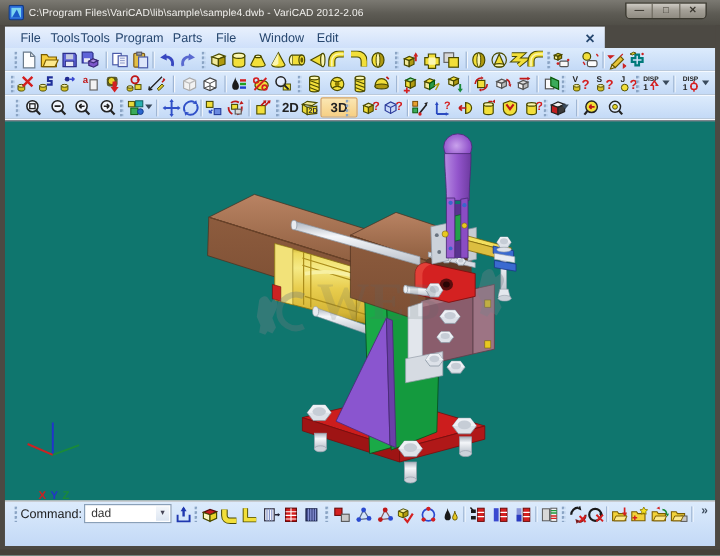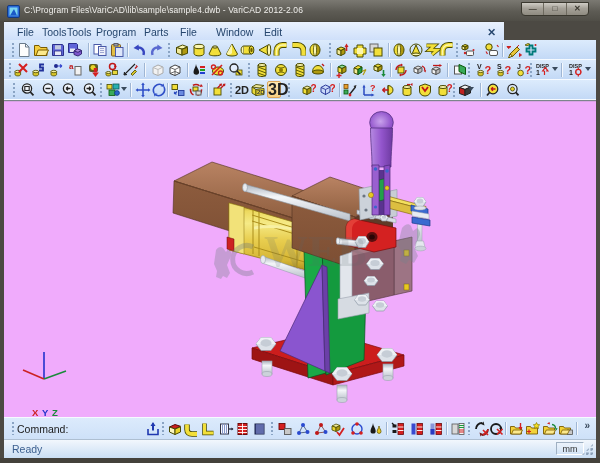--- a/index.html
+++ b/index.html
@@ -15,23 +15,23 @@
 #menubar{position:absolute;left:4px;top:21px;width:500px;height:19px;
  background:linear-gradient(#e9f1fd,#cfe0fa);border-top:1px solid #44423c}
 #menubar span{position:absolute;top:4px;font-size:10.5px;color:#26466e}
 #mx{position:absolute;right:8px;top:3px;font-size:10px;color:#2a4a74;font-weight:bold}
 .tbrow{position:absolute;left:4px;width:592px;height:20px;background:linear-gradient(#dcebfc,#c3d9f6);border-bottom:1px solid #f6faff}
 .i{position:absolute}
 .sep{position:absolute;width:1px;background:#9fb6d4;box-shadow:1px 0 0 #f4f8fd}
 .grip{position:absolute;width:3px;background-image:radial-gradient(circle at 1px 1px,#8aa4c4 35%,rgba(0,0,0,0) 40%);background-size:3px 4px}
 .dd{position:absolute;width:0;height:0;border-left:3.5px solid transparent;border-right:3.5px solid transparent;border-top:4px solid #3a4a5c}
 .lbl2d{position:absolute;font-size:11px;font-weight:bold;color:#222}
-.btn3d{position:absolute;width:14px;height:17px;background:linear-gradient(#fbe7b3,#f6cf84);border:1px solid #dca458;border-radius:2px;
- font-size:16px;font-weight:bold;color:#222;line-height:16px}
-#canvas{position:absolute;left:4px;top:100px;width:592px;height:317px;background:#f0abfc}
+.btn3d{position:absolute;width:31px;height:17px;background:linear-gradient(#fbe7b3,#f6cf84);border:1px solid #dca458;border-radius:2px;
+ font-size:11px;font-weight:bold;color:#222;text-align:center;line-height:16px}
+#canvas{position:absolute;left:4px;top:100px;width:592px;height:317px;background:#0f766e}
 #cmdbar{position:absolute;left:4px;top:417px;width:592px;height:38px;background:linear-gradient(#dcebfc,#c3d9f6);border-top:1px solid #f6faff}
 .cmdlbl{position:absolute;left:13px;top:5px;font-size:10.5px;color:#1a1a1a}
 .cmdbox{position:absolute;left:66px;top:2px;width:73px;height:16px;background:#fff;border:1px solid #8aa0b8}
 .cmdbox span{position:absolute;left:5px;top:2px;font-size:10px;color:#333}
 .cmddd{position:absolute;right:1px;top:1px;width:11px;height:12px;background:linear-gradient(#f4f7fb,#dde6f2);font-size:7px;color:#445;text-align:center;line-height:12px}
 .more{position:absolute;right:6px;top:2px;font-size:10px;color:#3a4a5c;font-weight:bold}
 #statusbar{position:absolute;left:4px;top:439px;width:592px;height:19px;background:linear-gradient(#f2f7fd,#cadef4);border-top:1px solid #aebfd2}
 #stready{position:absolute;left:8px;top:3px;font-size:10.5px;color:#3c5f8f}
 #stmm{position:absolute;right:12px;top:2px;width:28px;height:13px;border:1px solid #9fb0c2;border-right-color:#fff;border-bottom-color:#fff;font-size:9px;color:#333;text-align:center;line-height:12px}
 #stgrip{position:absolute;right:2px;bottom:2px;width:13px;height:13px;
@@ -669,20 +669,24 @@
         <path d="M44 352v27" stroke="#2233cc" stroke-width="1.6"></path>
         <path d="M44 379L23 370" stroke="#cc2222" stroke-width="1.6"></path>
         <path d="M44 379l22-8" stroke="#1a8a3a" stroke-width="1.6"></path>
         <text x="32" y="416" font-family="Liberation Sans" font-size="9.5" font-weight="bold" fill="#cc2222">X</text>
         <text x="42" y="416" font-family="Liberation Sans" font-size="9.5" font-weight="bold" fill="#2233cc">Y</text>
         <text x="52" y="416" font-family="Liberation Sans" font-size="9.5" font-weight="bold" fill="#1a8a3a">Z</text>
       </svg></div>
  <div id="cmdbar">
       <div class="grip" style="left:8px;top:4px;height:13px"></div>
       <div class="cmdlbl">Command:</div>
+      <div class="cmdbox">
+        <span>dad</span>
+        <div class="cmddd">▾</div>
+      </div>
       <svg class="i" style="left:141px;top:3px" width="16" height="16" viewBox="0 0 16 16">
         <path d="M8 2.5v7" stroke="#2038b0" stroke-width="2"></path>
         <path d="M8 1L5.5 5h5z" fill="#2038b0"></path>
         <path d="M3 8v5.5h10V8" fill="none" stroke="#2038b0" stroke-width="1.6"></path>
       </svg>
       <div class="grip" style="left:158px;top:4px;height:13px"></div>
       <svg class="i" style="left:163px;top:3px" width="16" height="16" viewBox="0 0 16 16">
         <path d="M2.5 6L8 3.5l5.5 1.8L8 8z" fill="#cc2020" stroke="#5a0a0a"></path>
         <path d="M2.5 6L8 8v5.5L2.5 11z" fill="#fbf6c0" stroke="#4a4a00"></path>
         <path d="M8 8l5.5-2.2V11L8 13.5z" fill="#e8d42c" stroke="#4a4a00"></path>
@@ -800,20 +804,15 @@
         <path d="M5 2.5L7.5 1l.5 2.5z" fill="#d42020"></path>
       </svg>
       <svg class="i" style="left:554px;top:3px" width="16" height="16" viewBox="0 0 16 16">
         <path d="M1.5 5.5h4l1 1.5h6v6h-11z" fill="#f2d23a" stroke="#7a5c00" stroke-width=".9"></path>
         <rect x="9.5" y="9" width="5" height="4.5" fill="#c8c8c8" stroke="#555" stroke-width=".8"></rect>
         <path d="M2.5 13l1.8-4h7.2l-2 4z" fill="#fce98d" stroke="#7a5c00" stroke-width=".8"></path>
       </svg>
       <div class="sep" style="left:572px;top:4px;height:13px"></div>
       <div class="more">»</div>
     </div>
- <div id="statusbar">
-      <div id="stready">Ready</div>
-      <div id="stmm">mm</div>
-      <div id="stgrip"></div>
-    </div>
  <div id="lborder"></div>
     <div id="rborder"></div>
     <div id="bborder"></div>
 </div>
 </body></html>

